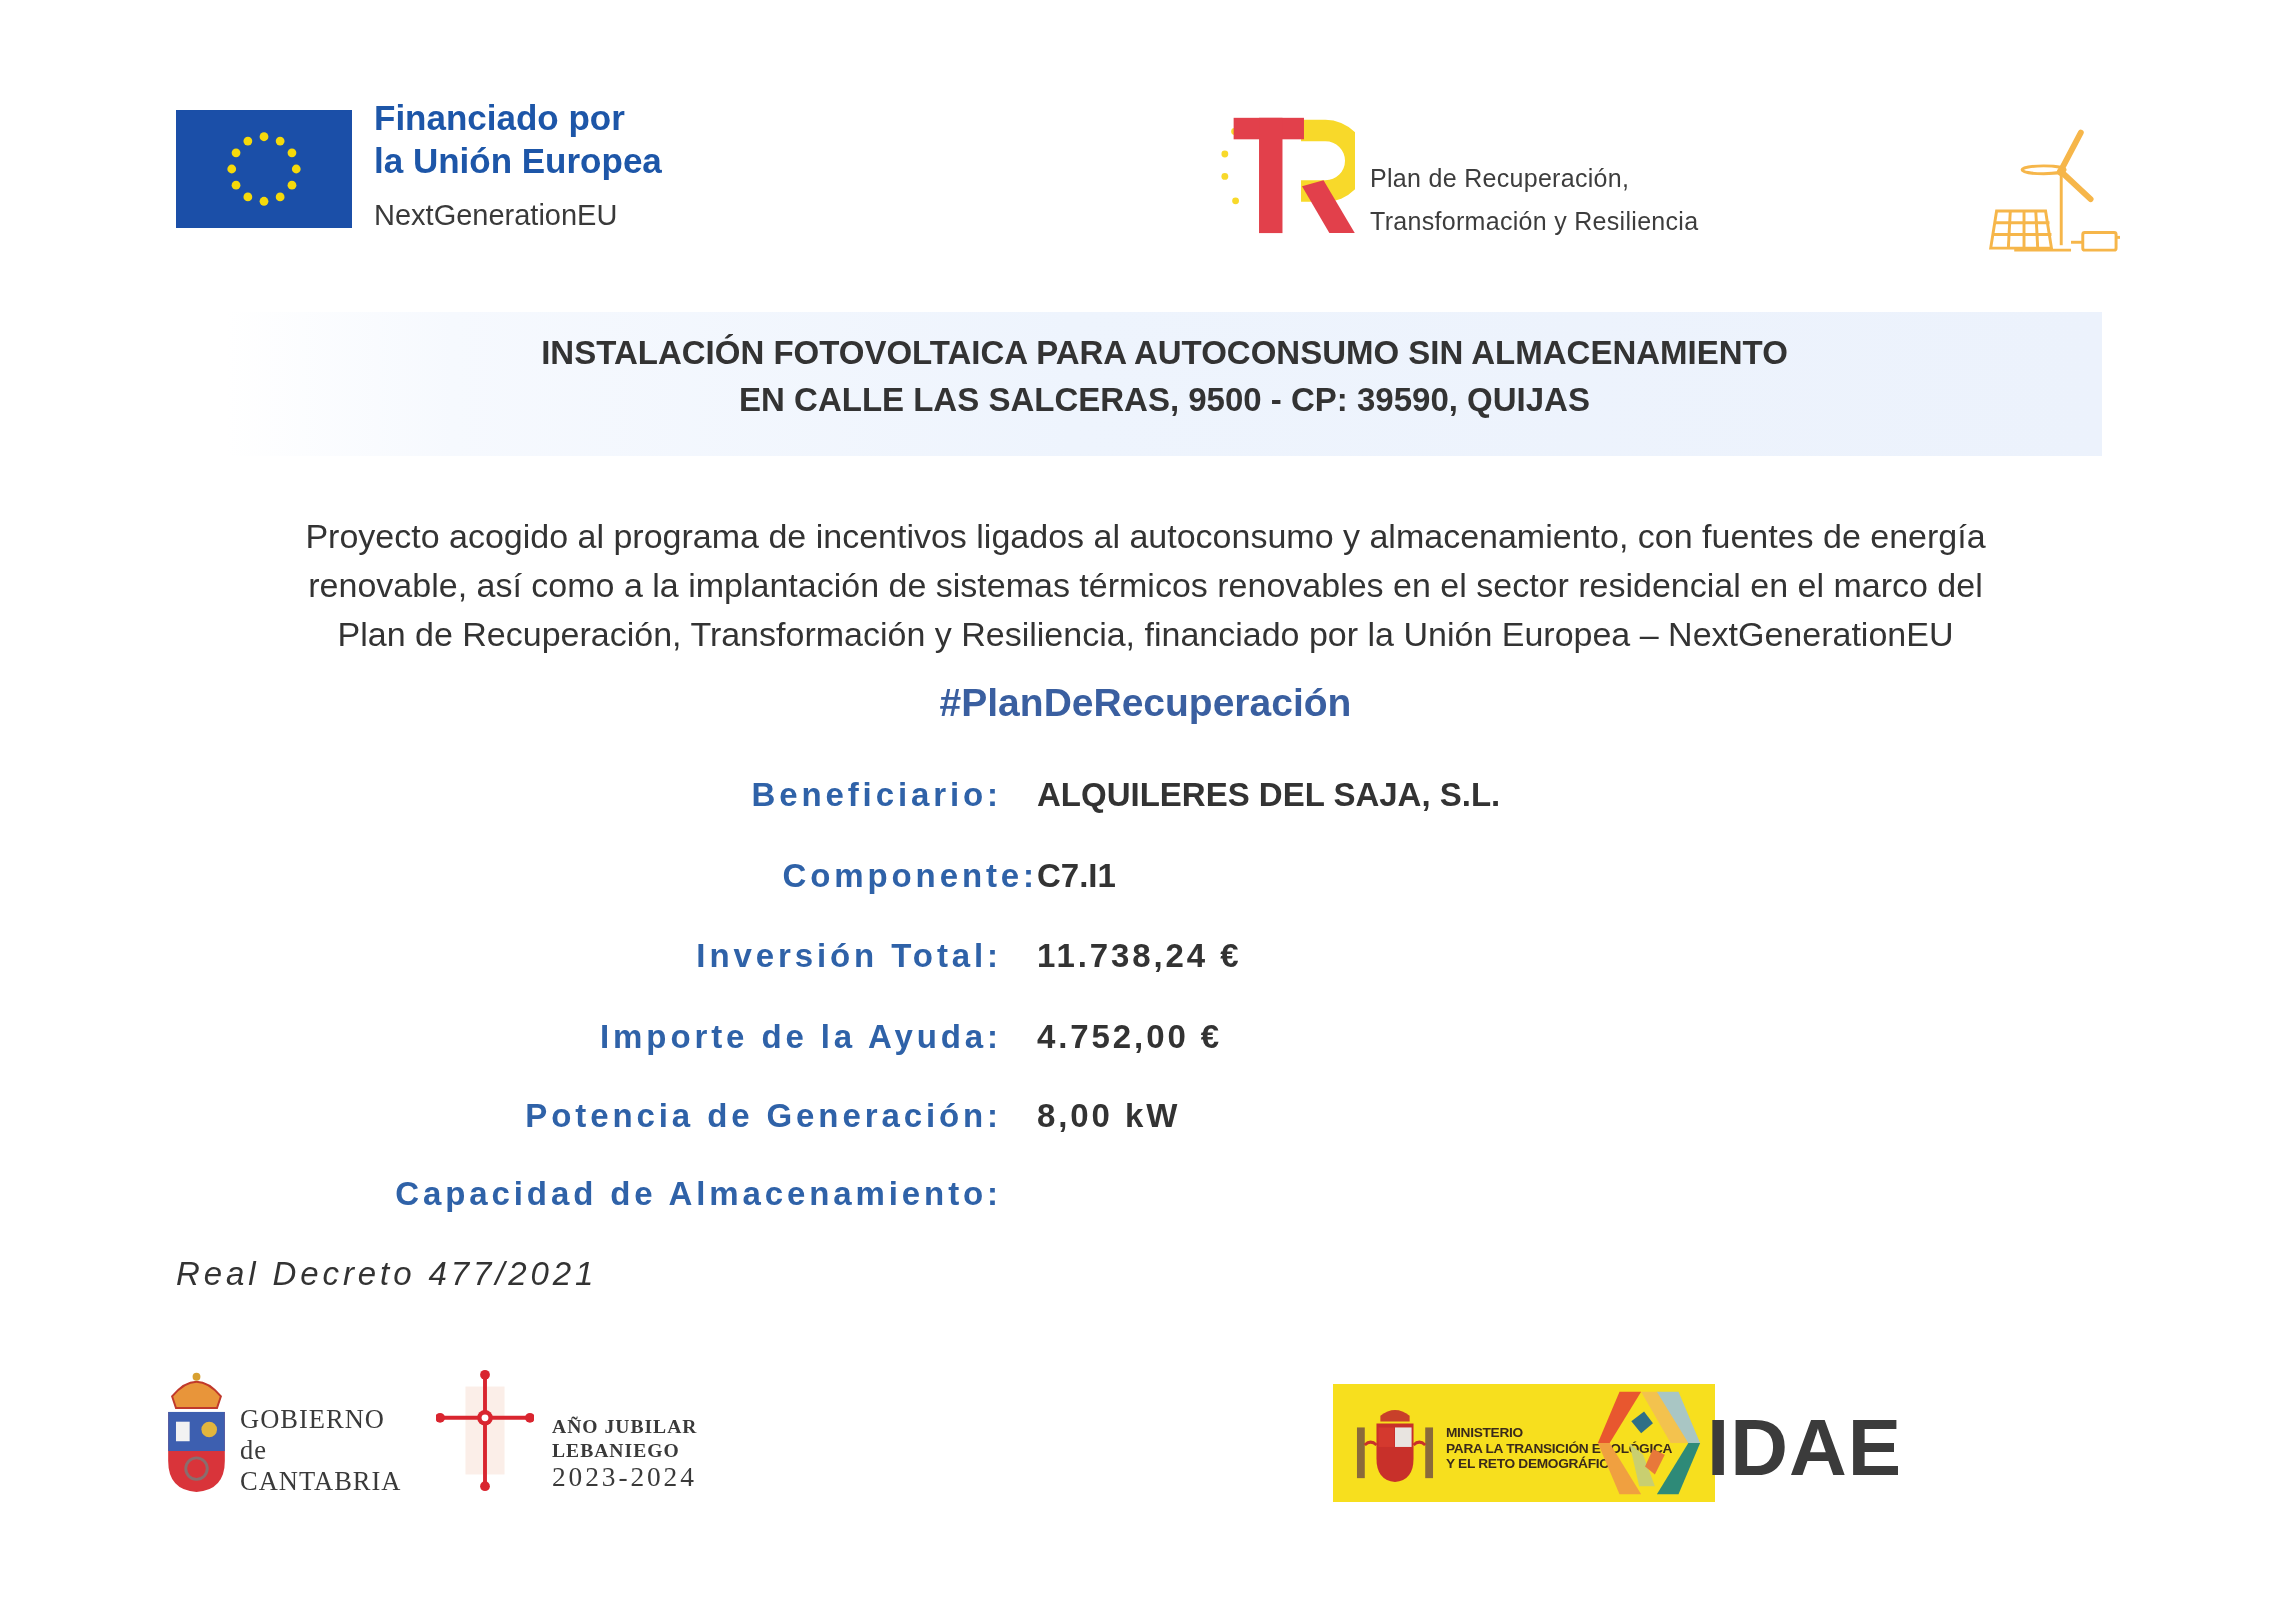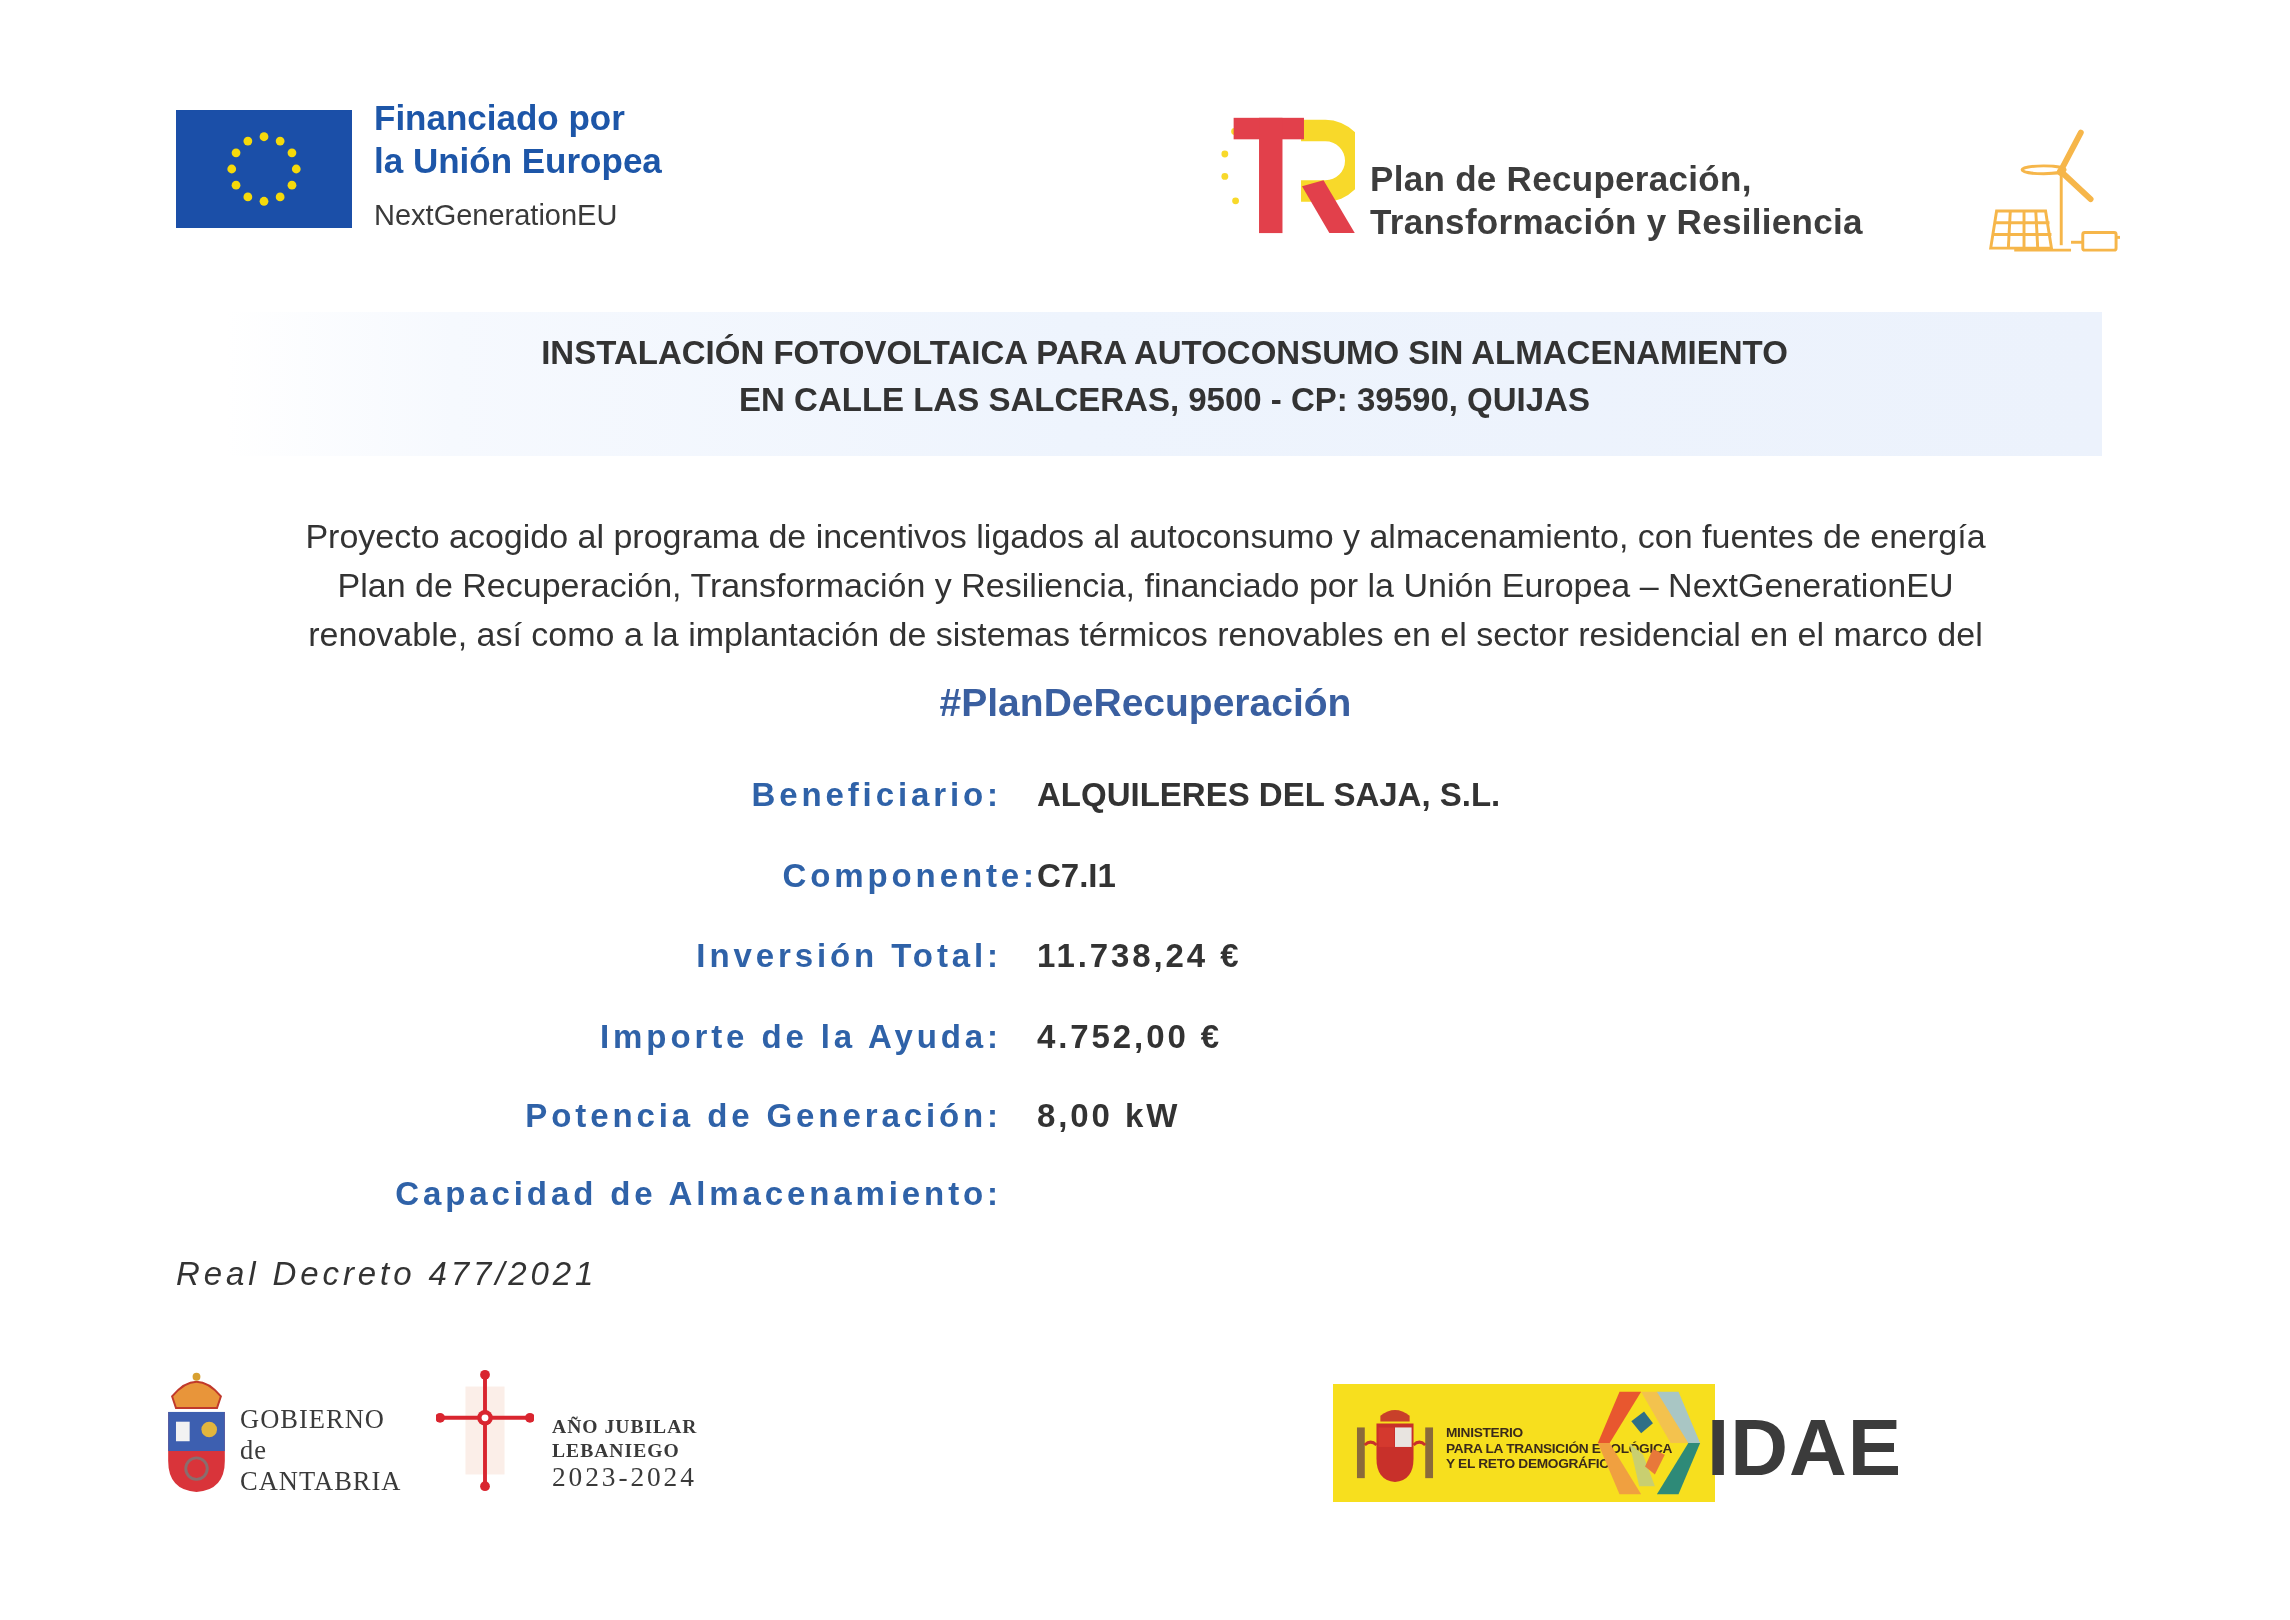--- a/index.html
+++ b/index.html
@@ -13,21 +13,21 @@
 
   
   .eu-flag { left:176px; top:110px; width:176px; height:118px; background:#1b4fa8; }
   .eu-text { left:374px; top:96px; }
   .eu-line1, .eu-line2 { font-weight:bold; color:#1d56a8; font-size:35px; line-height:43px; white-space:nowrap; }
   .eu-line3 { color:#3a3a3a; font-size:29px; line-height:39px; margin-top:14px; white-space:nowrap; }
 
   
   .prtr-logo { left:1208px; top:110px; width:147px; height:127px; }
   .prtr-text { left:1370px; top:157px; }
-  .prtr-line { font-weight:bold; color:#3d3d3d; font-size:35px; line-height:43px; white-space:nowrap; letter-spacing:0.3px; }
+  .prtr-line { font-weight:normal; color:#3d3d3d; font-size:25px; line-height:43px; white-space:nowrap; letter-spacing:0.3px; }
   .energy-icon { left:1975px; top:113px; width:147px; height:142px; }
 
   
   .banner {
     left:227px; top:312px; width:1875px; height:144px;
     background:linear-gradient(90deg, #ffffff 0%, #f6f9fe 12%, #eef4fd 45%, #ecf2fc 100%);
   }
   .title { left:227px; width:1875px; text-align:center; font-weight:bold; color:#333; font-size:33px; line-height:47px; white-space:nowrap; }
   .title-1 { top:329px; }
   .title-2 { top:376px; }
@@ -124,22 +124,22 @@
     <line x1="98" y1="132" x2="110" y2="132"></line>
   </svg>
 </div>
 
 <div class="abs banner"></div>
 <div class="abs title title-1">INSTALACIÓN FOTOVOLTAICA PARA AUTOCONSUMO SIN ALMACENAMIENTO</div>
 <div class="abs title title-2">EN CALLE LAS SALCERAS, 9500 - CP: 39590, QUIJAS</div>
 
 <div class="abs desc">
   <div>Proyecto acogido al programa de incentivos ligados al autoconsumo y almacenamiento, con fuentes de energía</div>
+  <div>renovable, así como a la implantación de sistemas térmicos renovables en el sector residencial en el marco del</div>
   <div>Plan de Recuperación, Transformación y Resiliencia, financiado por la Unión Europea – NextGenerationEU</div>
-  <div>renovable, así como a la implantación de sistemas térmicos renovables en el sector residencial en el marco del</div>
 </div>
 <div class="abs hashtag">#PlanDeRecuperación</div>
 
 <div class="abs info-row" style="top:770px;">
   <span class="info-label">Beneficiario:</span>
   <span class="info-value">ALQUILERES DEL SAJA, S.L.</span>
 </div>
 <div class="abs info-row" style="top:851px;padding-left:36px;">
   <span class="info-label">Componente:</span>
   <span class="info-value">C7.I1</span>

